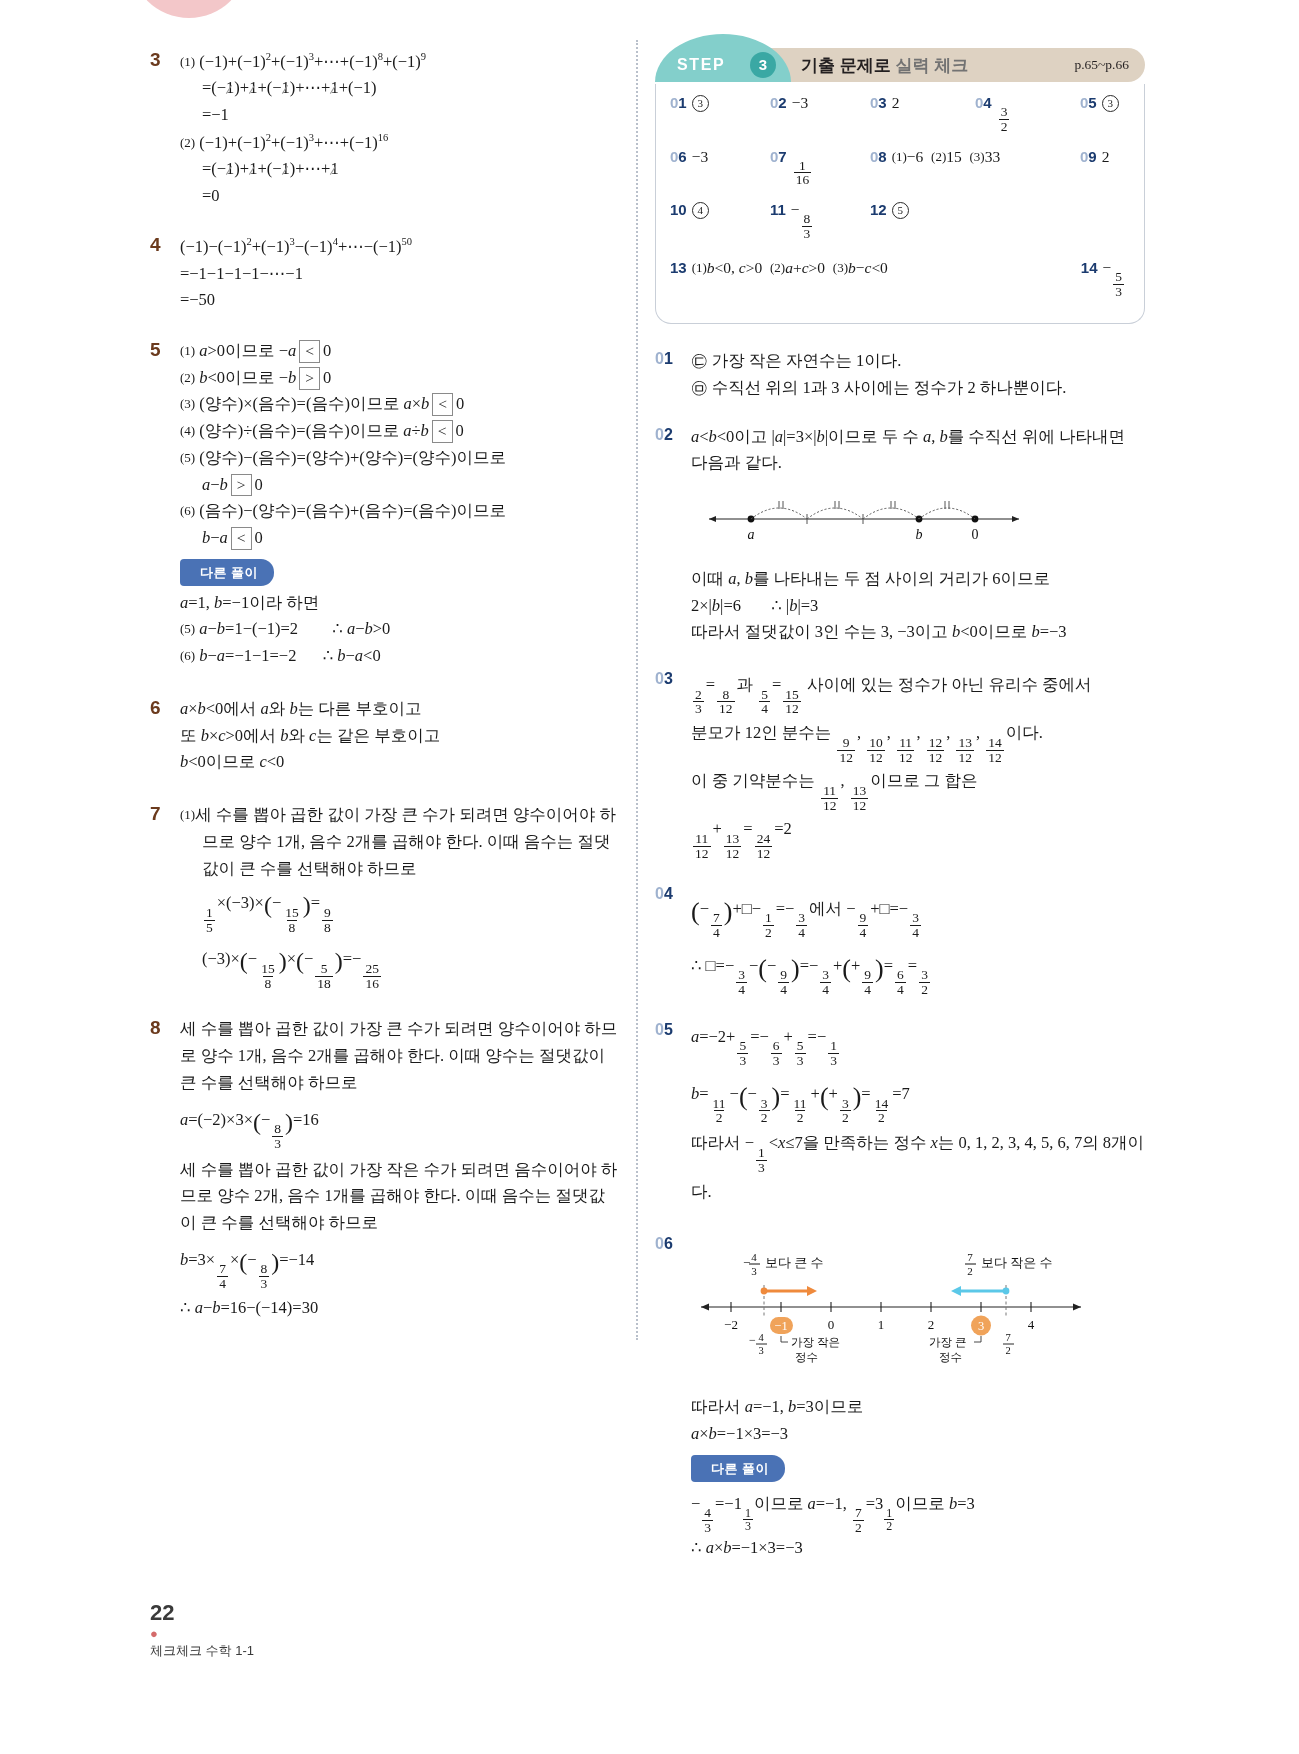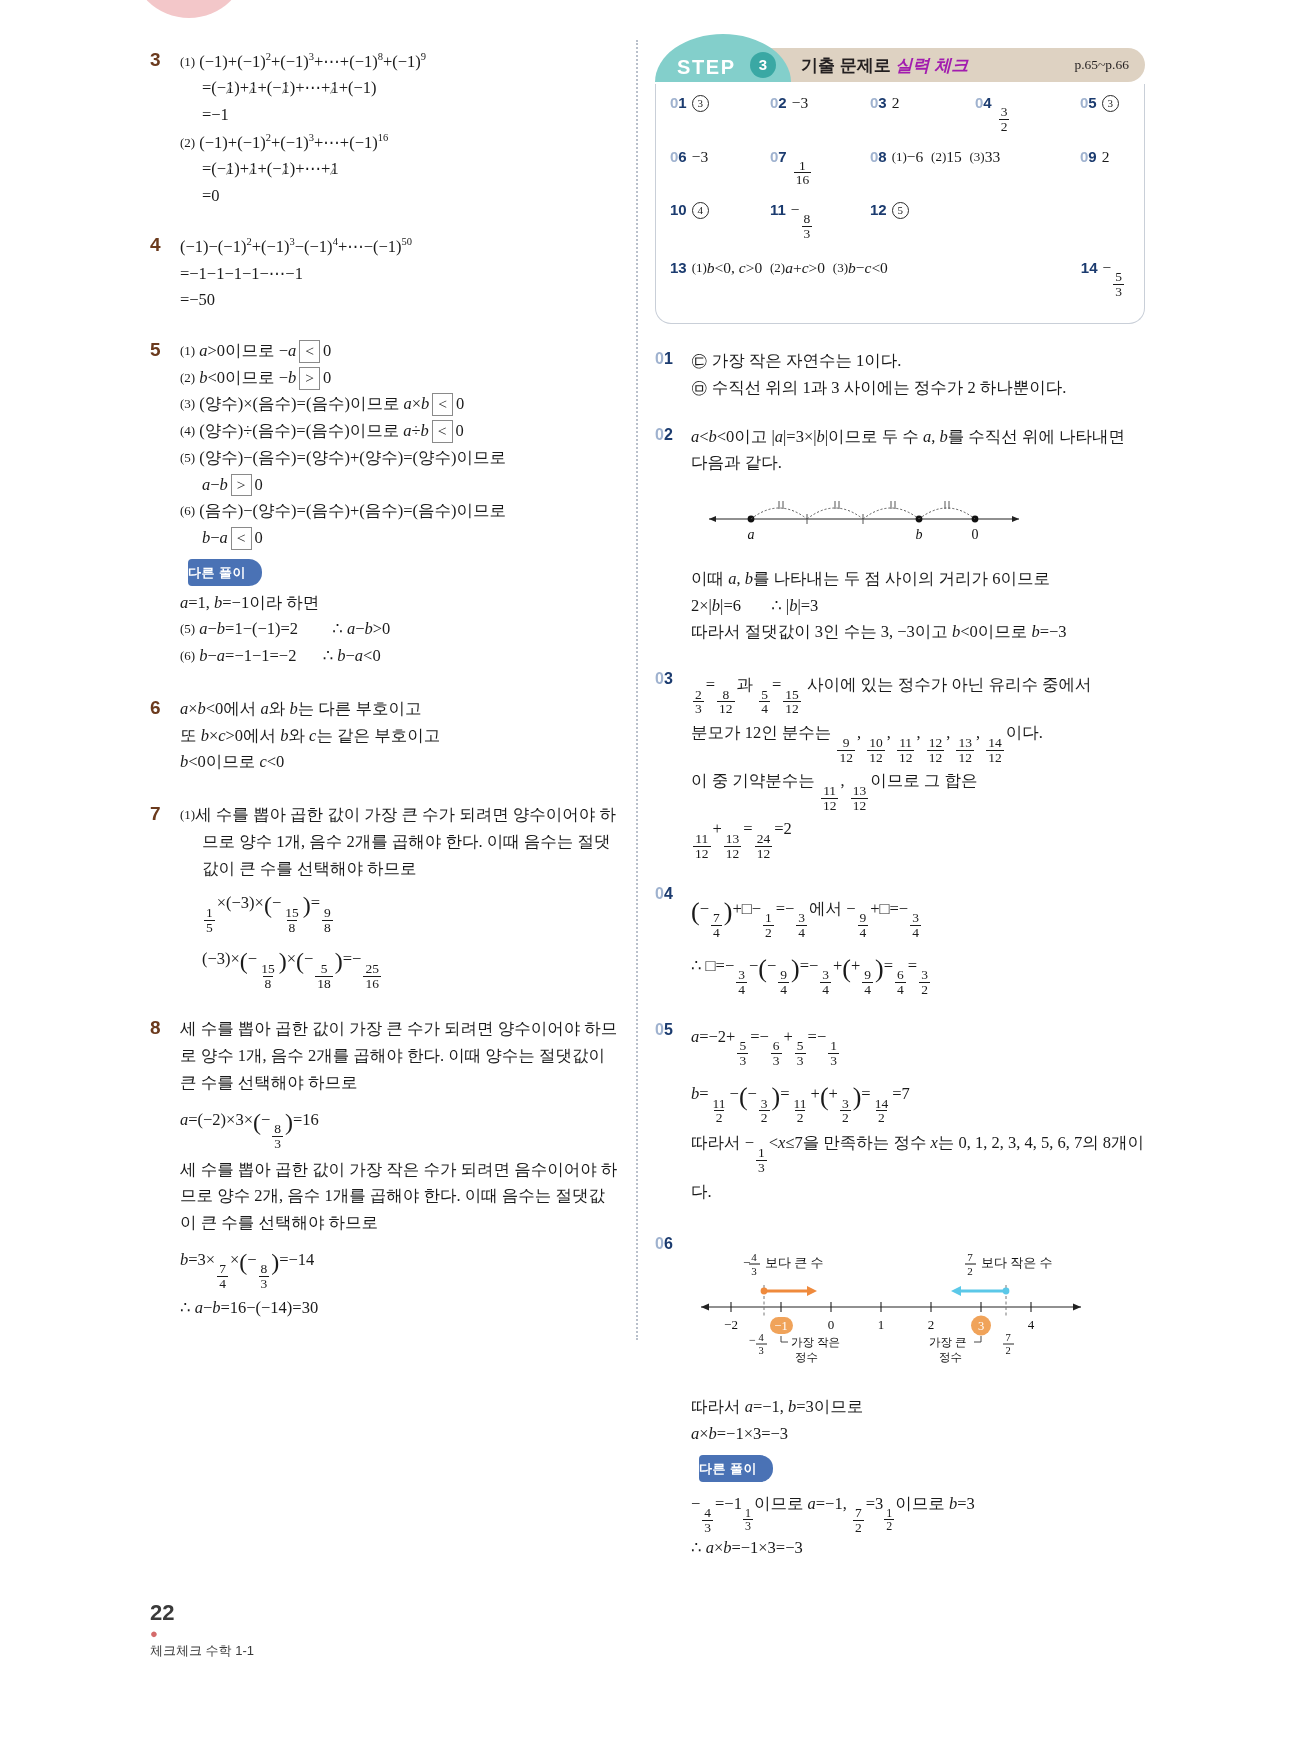--- a/index.html
+++ b/index.html
@@ -42,45 +42,45 @@
   .fracS .den{font-size:12px;padding:0 2px;border-top:1px solid #1a1a1a;}
   sup{font-size:10.5px;}
 
   
   .boxed{display:inline-block;border:1.1px solid #8a8a8a;padding:0 5px;
          margin:0 3px;line-height:1.35;font-size:15.5px;}
 
   
   .tag{display:inline-block;background:#4a72b5;color:#fff;
        font-family:"Liberation Sans",sans-serif;font-weight:bold;
-       font-size:13px;padding:3px 16px 3px 0;border-radius:4px 13px 13px 4px;
-       letter-spacing:0.5px;margin:7px 0 4px 8px;}
+       font-size:13px;padding:3px 16px 3px 20px;border-radius:4px 13px 13px 4px;
+       letter-spacing:0.5px;margin:7px 0 4px 0;}
 
   
   .cx{position:relative;display:inline-block;}
   .cx::after{content:"";position:absolute;left:-2px;top:52%;width:118%;
     height:0;border-top:1.3px solid #9a9a9a;transform:rotate(-58deg);
     transform-origin:center;}
 
   
   .stepwrap{position:relative;width:490px;height:34px;margin-bottom:2px;}
   .stepbar{position:absolute;left:22px;top:0;width:468px;height:34px;
      background:#ded2c2;border-radius:0 17px 17px 0;}
   .stepdome{position:absolute;left:0px;top:-14px;width:136px;height:48px;
      background:#83cfcb;border-radius:68px 68px 0 0 / 48px 48px 0 0;}
   .stepword{position:absolute;left:22px;top:8px;color:#ffffff;
-     font-family:"Liberation Sans",sans-serif;font-weight:bold;font-size:20px;
+     font-family:"Liberation Sans",sans-serif;font-weight:bold;font-size:16px;
      letter-spacing:1.6px;}
   .stepcircle{position:absolute;left:95px;top:4px;width:26px;height:26px;
      border-radius:50%;background:#3aa8a4;color:#fff;text-align:center;
      line-height:26px;font-family:"Liberation Sans",sans-serif;
      font-weight:bold;font-size:15px;}
   .steptitle{position:absolute;left:146px;top:6px;font-size:17px;
      font-family:"Liberation Sans",sans-serif;font-weight:bold;color:#231f20;}
-  .steptitle .blue{color:#a21caf;font-style:italic;}
+  .steptitle .blue{color:#737373;}
   .steppage{position:absolute;right:16px;top:9px;font-size:13.5px;
      color:#231f20;font-family:"Liberation Serif",serif;}
 
   
   .anslist{position:relative;border:1.6px solid #c9cfd8;border-top:none;
      border-radius:0 0 16px 16px;padding:10px 14px 14px 14px;margin-bottom:24px;}
   .ansrow{display:flex;align-items:flex-start;margin-bottom:11px;
      font-size:15.5px;white-space:nowrap;}
   .ansitem{display:flex;align-items:flex-start;}
   .qn{font-family:"Liberation Sans",sans-serif;font-weight:bold;font-size:15px;

